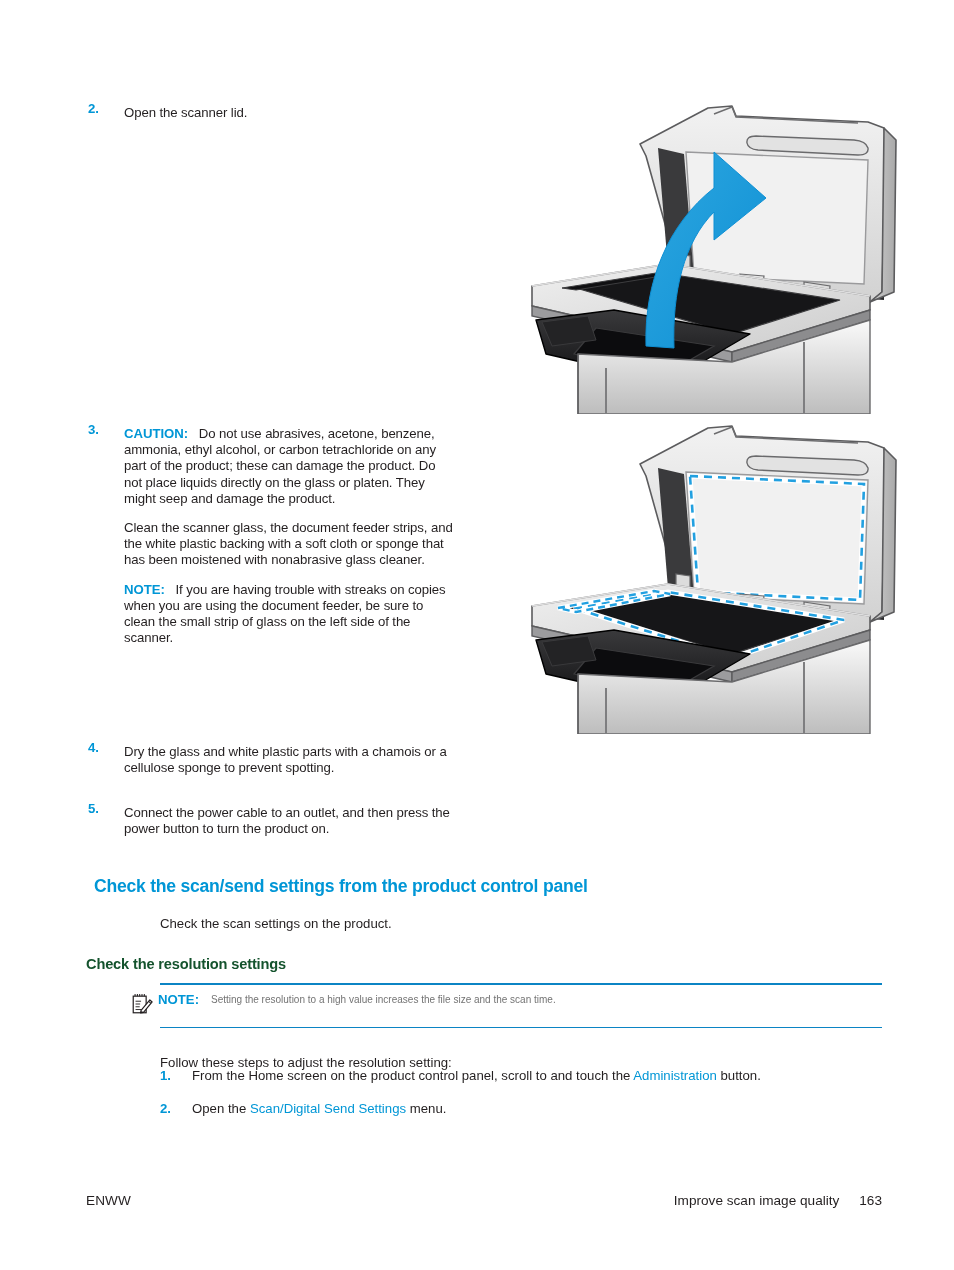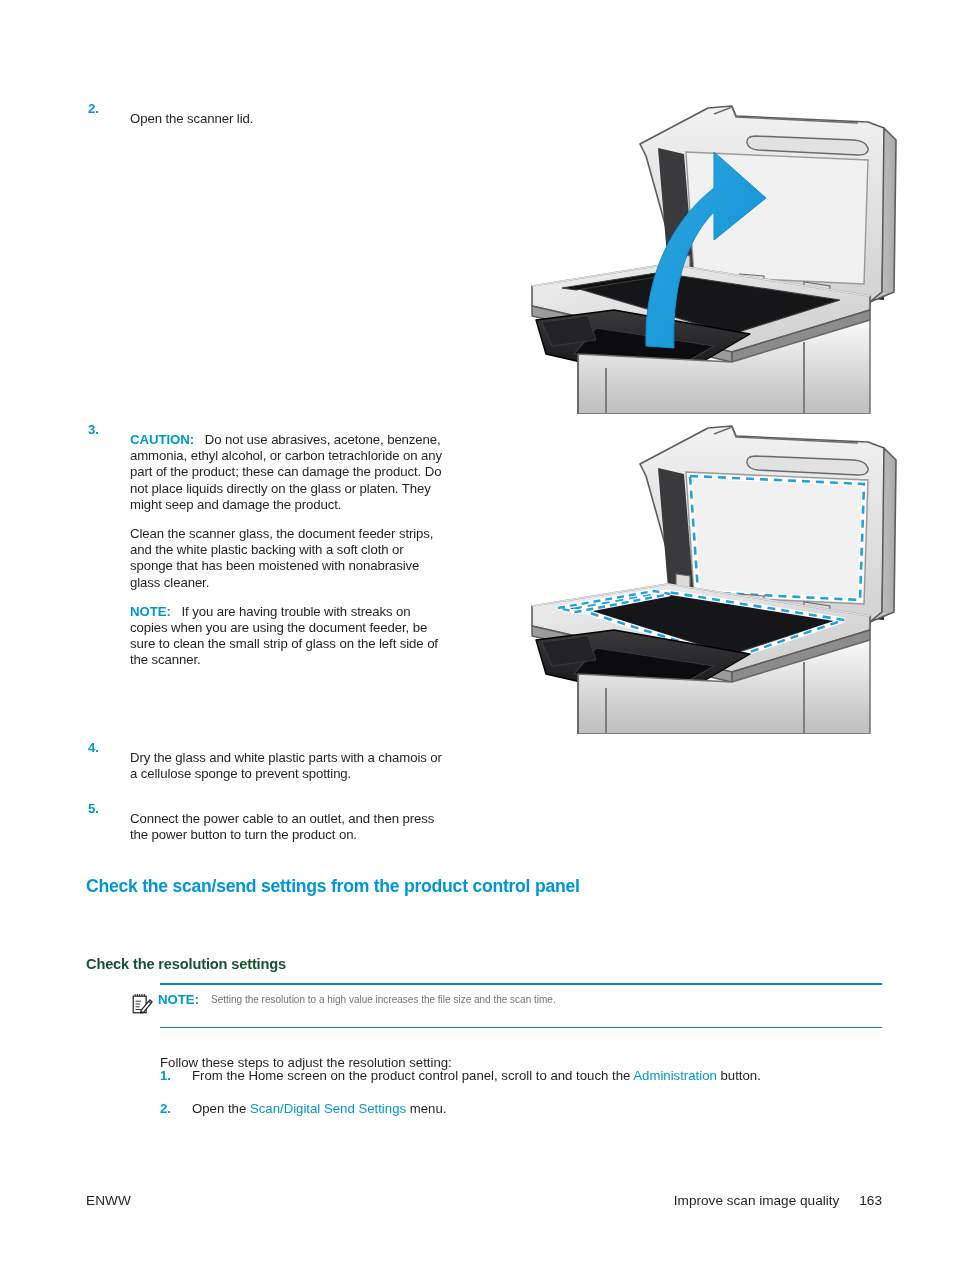--- a/index.html
+++ b/index.html
@@ -46,21 +46,21 @@
     flex: 0 0 32px;
     font-size: 13.2px;
     font-weight: bold;
     color: #0096d6;
     line-height: 16.2px;
   }
   .step-body {
     flex: 1 1 auto;
   }
   .step-body p {
-    margin: 10px;
+    margin: 4px;
   }
   .step-body p + p {
     margin-top: 13px;
   }
 
   
   .h1-heading {
     position: absolute;
     font-size: 17.6px;
     font-weight: bold;
@@ -326,22 +326,23 @@
     </div>
   </div>
 
   <div class="step" style="left:88px; top:801px; width:370px;">
     <div class="step-num">5.</div>
     <div class="step-body body-text">
       <p>Connect the power cable to an outlet, and then press the power button to turn the product on.</p>
     </div>
   </div>
 
-  <div class="h1-heading" style="left:86px; top:876px;">Check the scan/send settings from the product control panel</div>
-
+  <div class="h1-heading" style="left:94px; top:876px;">Check the scan/send settings from the product control panel</div>
+
+  <div class="intro-text" style="left:160px; top:916px; width:700px;">Check the scan settings on the product.</div>
 
   <div class="h2-heading" style="left:86px; top:956px;">Check the resolution settings</div>
 
   <div class="note-box" style="left:160px; top:983px; width:722px;">
     <div class="note-rule"></div>
     <div class="note-inner">
       <div class="note-icon">
         <svg viewBox="0 0 26 26" width="24" height="24" aria-hidden="true">
 
           <rect x="3.5" y="4.5" width="14" height="18" fill="#ffffff" stroke="#231f20" stroke-width="1.3"></rect>

